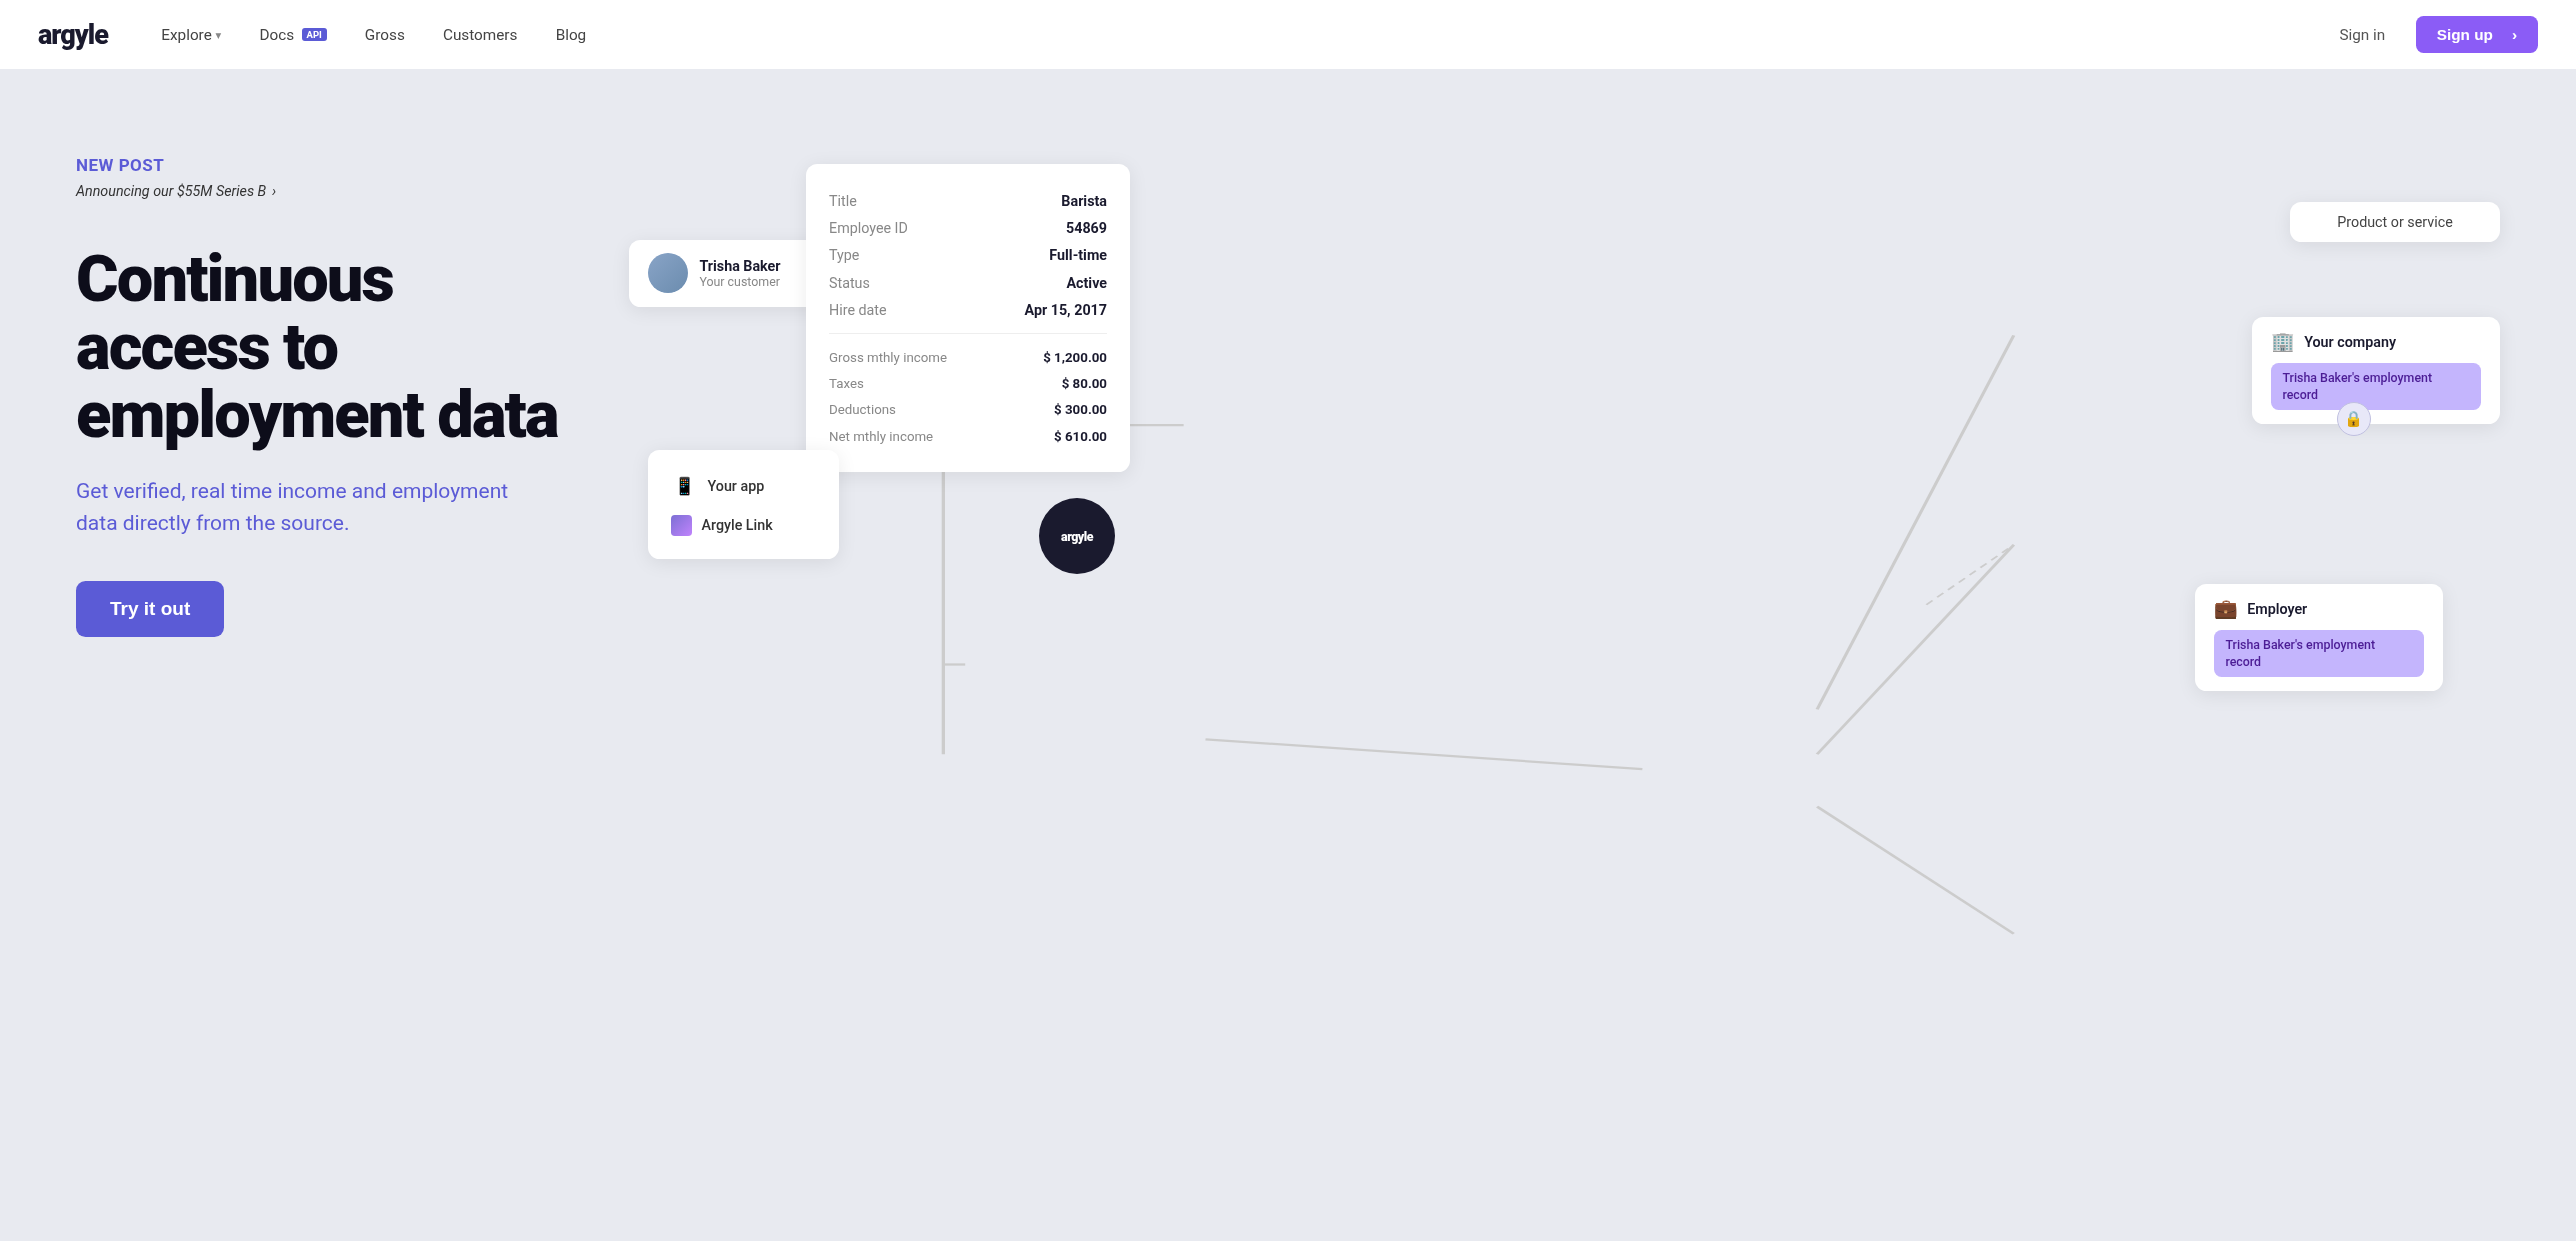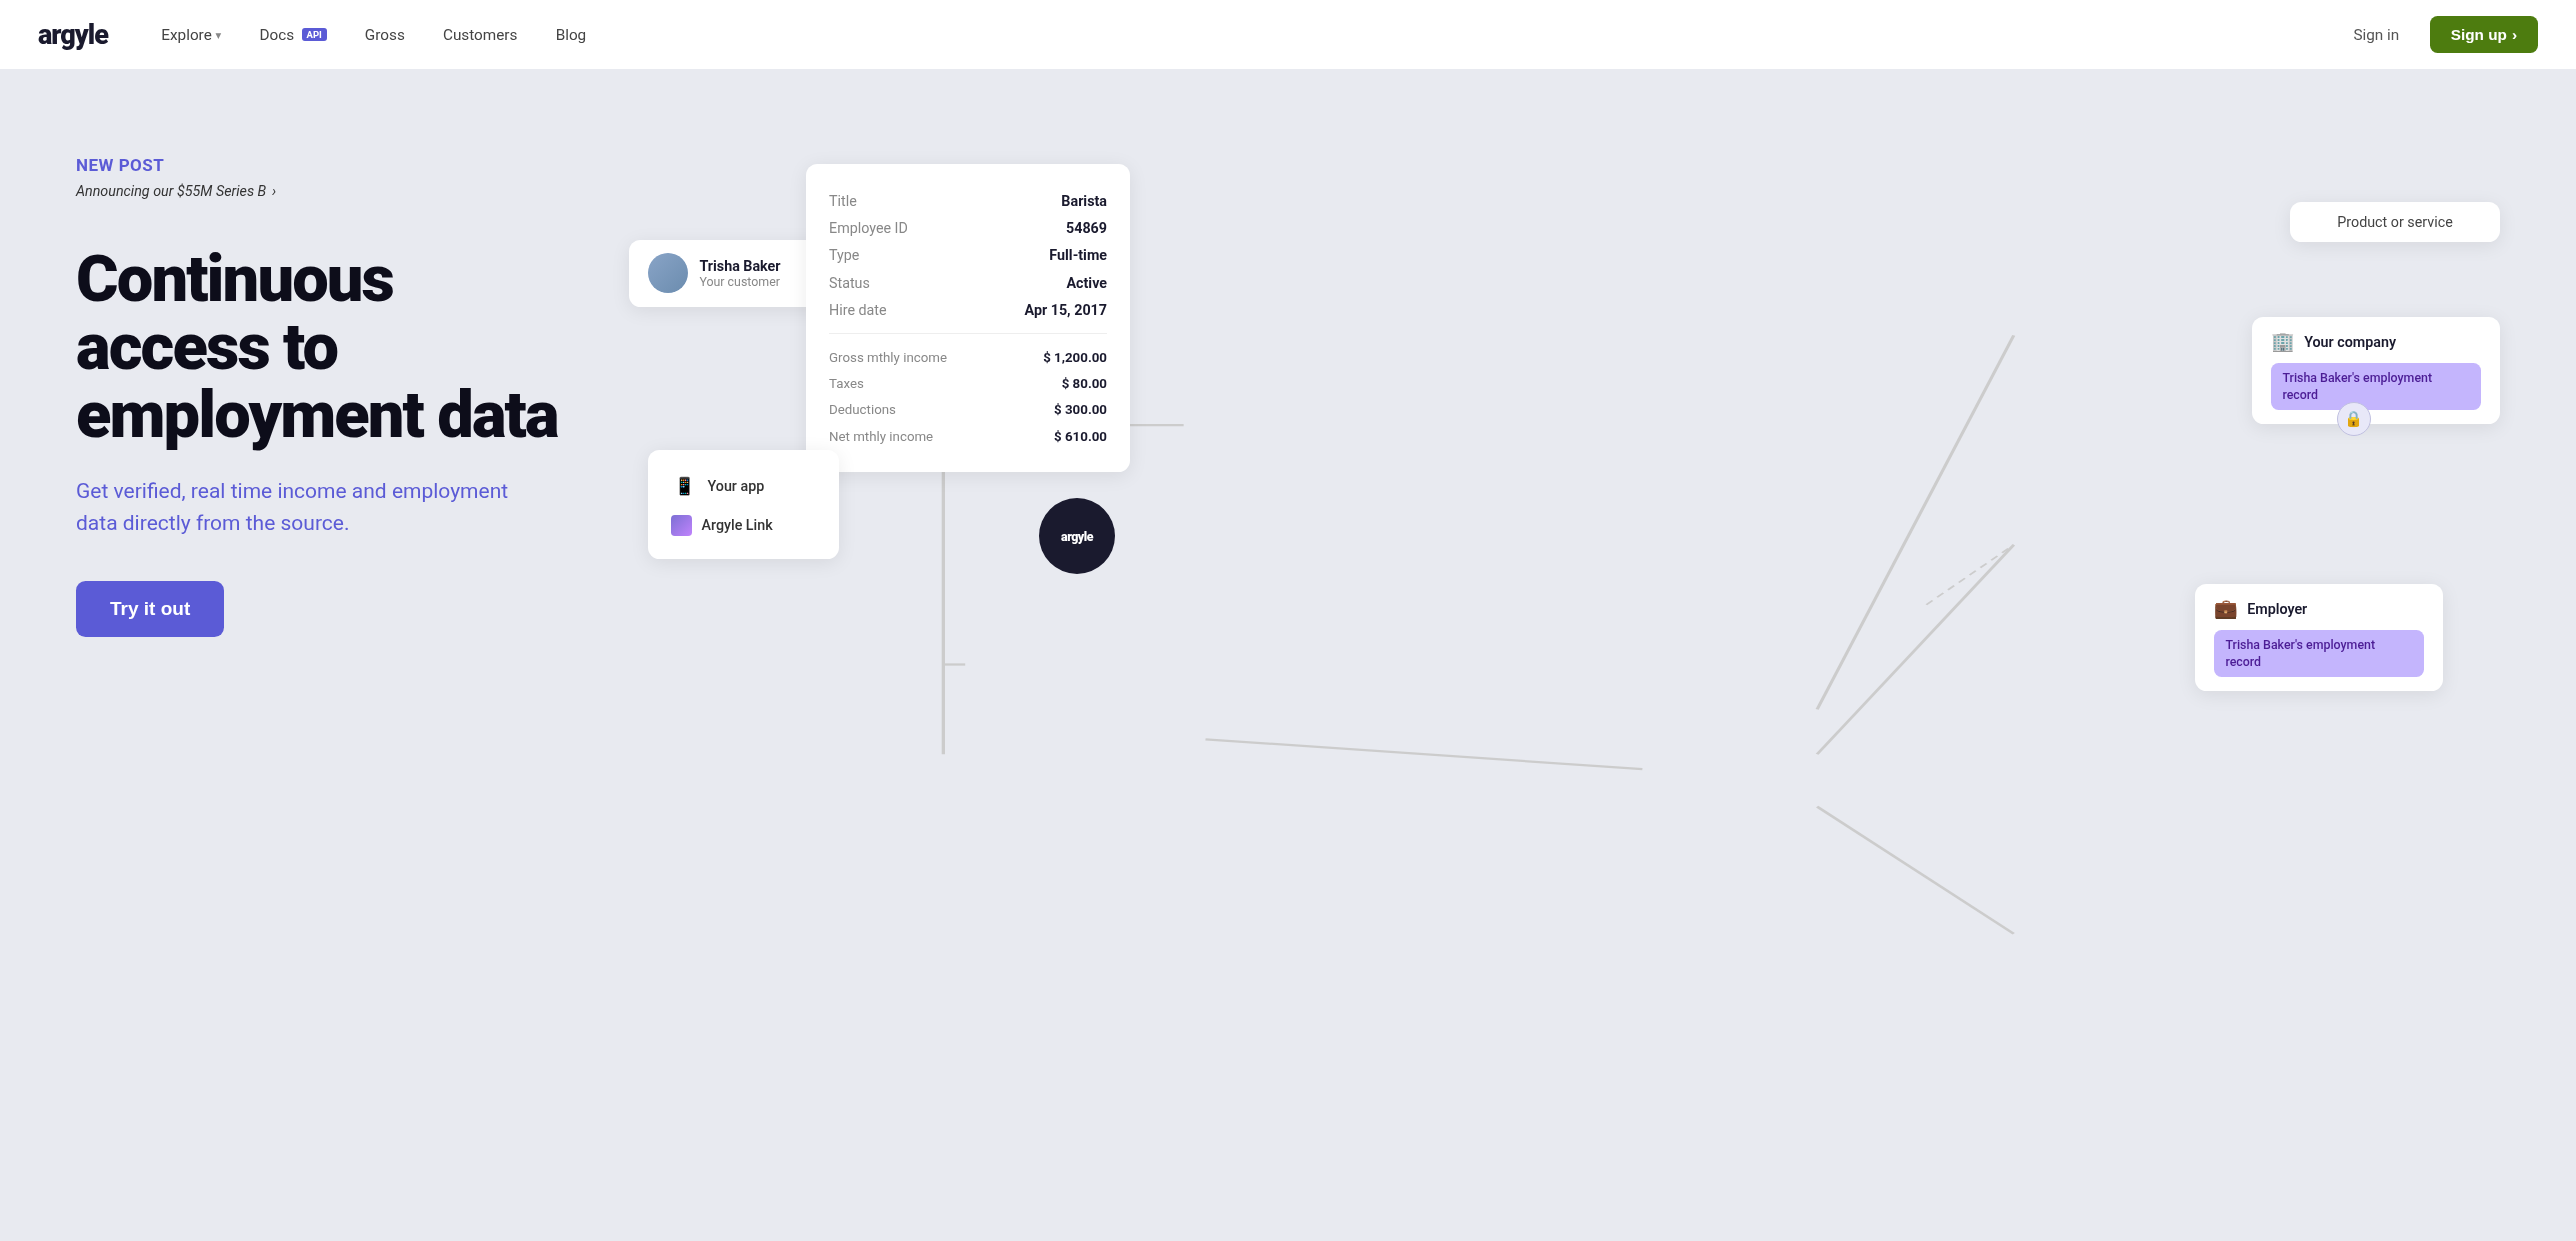--- a/index.html
+++ b/index.html
@@ -59,31 +59,31 @@
       align-items: center;
       gap: 15.3px;
     }
     .sign-in-btn {
       font-size: 15.3px;
       color: #555;
       cursor: pointer;
       padding: 7.6px 15.3px;
     }
     .sign-up-btn {
-      background: #4d7c0f;
+      background: #8b5cf6;
       color: white;
       border: none;
       padding: 9.5px 21px;
       border-radius: 7.6px;
       font-size: 15.3px;
       font-weight: 600;
       cursor: pointer;
       display: flex;
       align-items: center;
-      gap: 5px;
+      gap: 19px;
     }
 
     
     .main {
       display: flex;
       padding: 57px 38px 38px 76px;
       min-height: calc(100vh - 69px);
       position: relative;
       overflow: hidden;
     }

